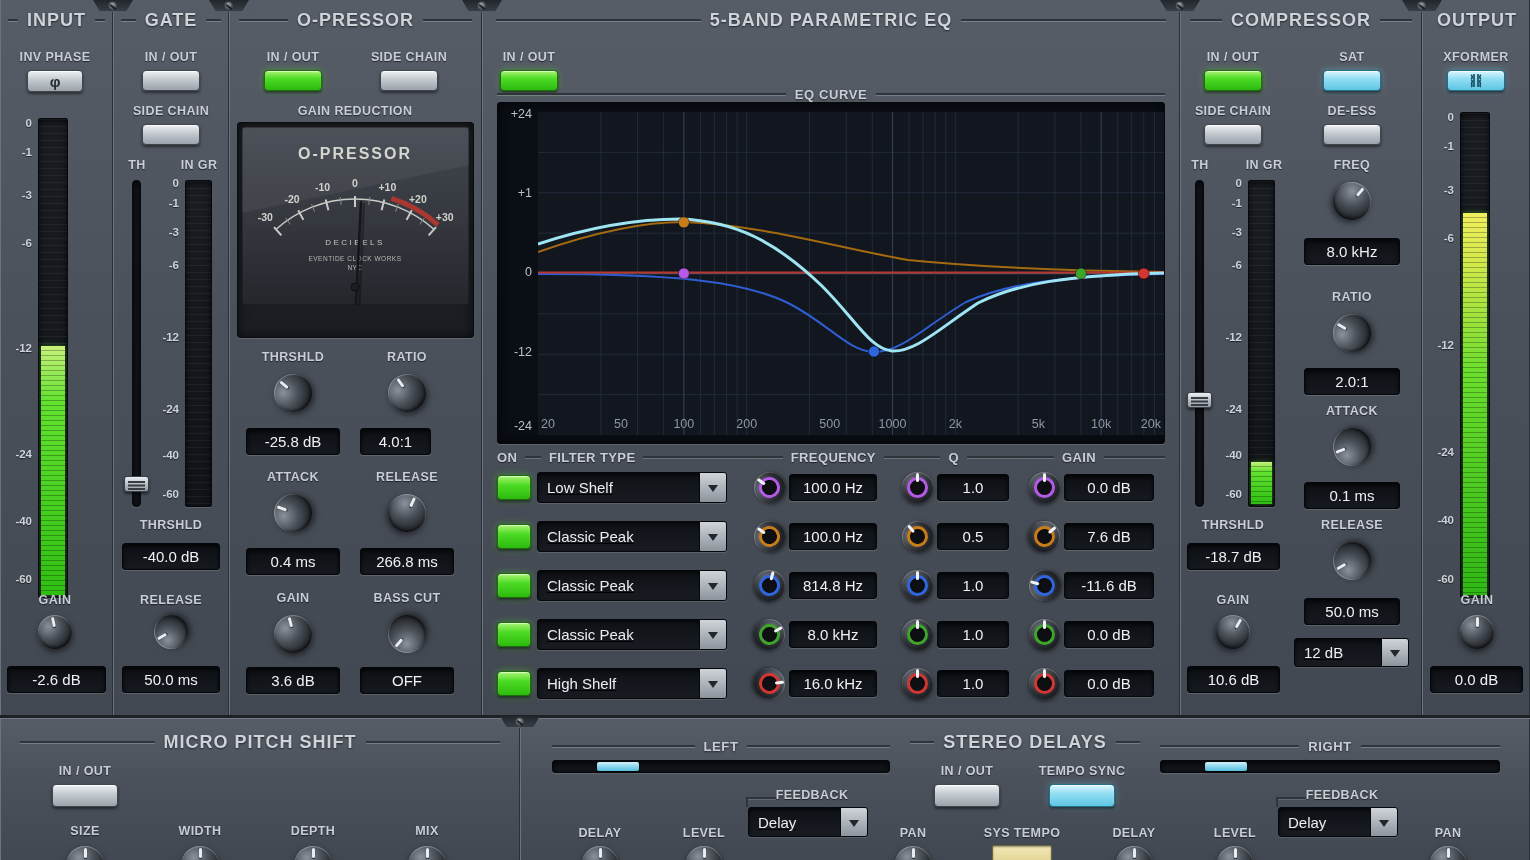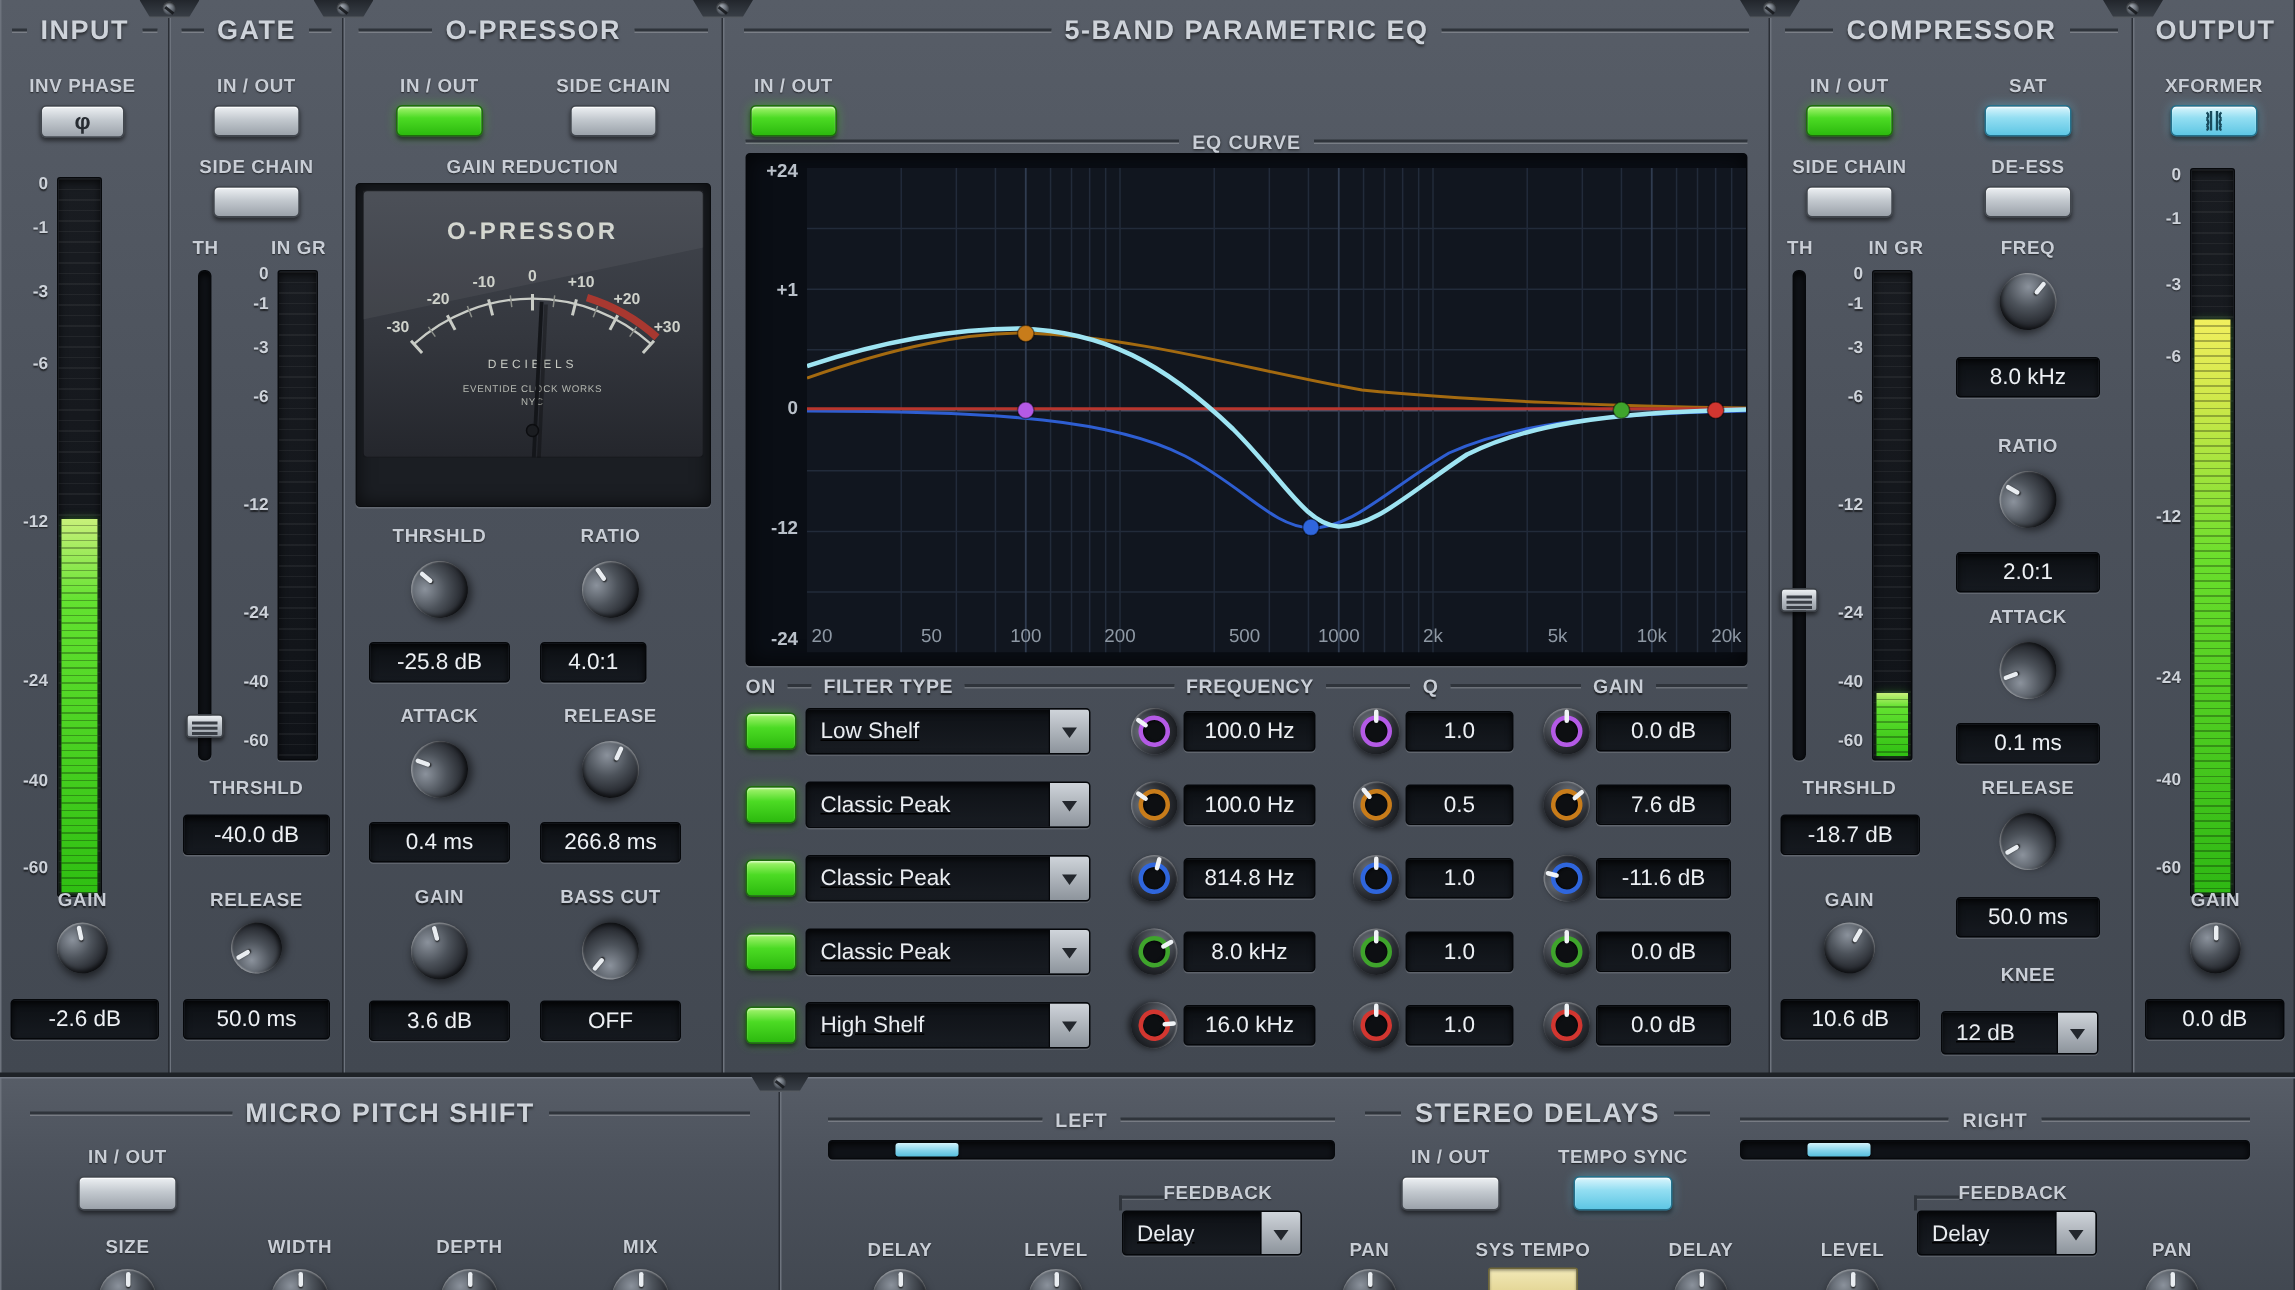--- a/index.html
+++ b/index.html
@@ -105,21 +105,21 @@
   .vu-panel { position:absolute; background:#1b1e23; border:1px solid #0a0c0f; border-radius:3px;
     box-shadow:inset 0 0 12px rgba(0,0,0,.65), 0 1px 0 rgba(255,255,255,.14); }
   .vu-title { font-family:"Liberation Sans",sans-serif; font-weight:bold; font-size:16px; fill:#d4d7d0;
     letter-spacing:2px; text-anchor:middle; }
   .vu-scale { font-family:"Liberation Sans",sans-serif; font-weight:bold; font-size:10.5px; fill:#cfd2cb; text-anchor:middle; }
   .vu-small { font-family:"Liberation Sans",sans-serif; font-size:8px; letter-spacing:2.5px; fill:#c6c9c2; text-anchor:middle; }
   .vu-tiny { font-family:"Liberation Sans",sans-serif; font-size:6.5px; letter-spacing:.5px; fill:#b4b7b0; text-anchor:middle; }
 
   .eq-frame { position:absolute; background:#0a0e15; border:1px solid #05070b; border-radius:3px;
     box-shadow:inset 0 0 14px rgba(0,0,0,.7), 0 1px 0 rgba(255,255,255,.12); }
-  .ytick { position:absolute; width:34px; text-align:right; font-size:12.5px; font-weight:bold; color:#b9c0c9; }
+  .ytick { position:absolute; width:34px; text-align:right; font-size:12.5px; font-weight:normal; color:#b9c0c9; }
   .xtick { font-family:"Liberation Sans",sans-serif; font-size:12.5px; fill:#8e98a4; }
   .eqhead { position:absolute; display:flex; align-items:center; gap:8px; height:16px; }
   .eqhead .hl { height:2px; background:#2f343b; box-shadow:0 1px 0 rgba(255,255,255,.2); }
   .eqhead .hd { font-size:13px; font-weight:bold; color:#c9ced6; letter-spacing:.4px;
     text-shadow:0 1px 1px rgba(0,0,0,.6); white-space:nowrap; }
   .eqrow { position:absolute; left:0; width:698px; height:32px; }
   .led { position:absolute; width:34px; height:25px; border-radius:4px; cursor:pointer; }
 
   .notch { position:absolute; width:40px; height:12px; z-index:6;
     background:linear-gradient(180deg,#22262c 0%,#3a4048 100%);
@@ -490,21 +490,21 @@
     <div class="val" style="left:7px;top:543px;width:93px">-18.7 dB</div>
     <div class="lbl" style="left:172px;top:518px">RELEASE</div>
     <div class="knob k38" style="left:153px;top:542px;--rot:-120deg"></div>
     <div class="val" style="left:124px;top:598px;width:96px">50.0 ms</div>
 
     <div class="lbl" style="left:53px;top:593px">GAIN</div>
     <div class="knob k34" style="left:36px;top:615px;--rot:30deg"></div>
     <div class="val" style="left:7px;top:666px;width:93px">10.6 dB</div>
 
     <div class="lbl" style="left:172px;top:643px">KNEE</div>
-    <div class="dropdown" style="left:114px;top:674px;width:105px;height:29px">
+    <div class="dropdown" style="left:114px;top:638px;width:115px;height:29px">
       <div class="dd-label">12 dB</div>
       <div class="dd-btn">
           <div class="dd-arrow"></div>
         </div>
     </div>
   </div>
 
   <div class="sec" style="left:1422px;width:108px">
     <div class="title-row" style="left:6px;right:6px;top:10px">
       <div class="tline"></div>

